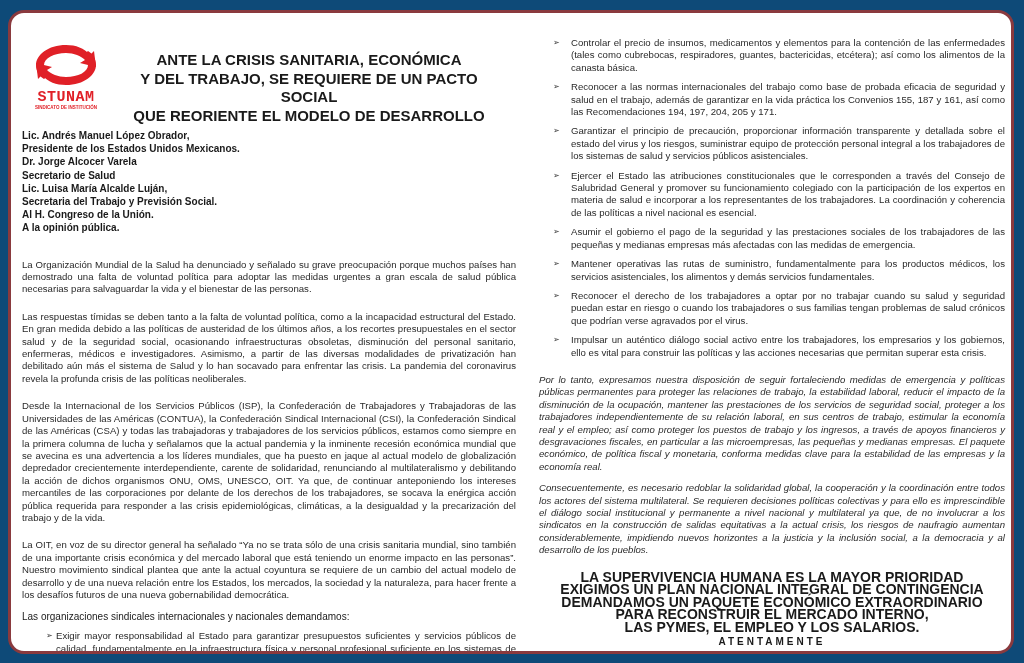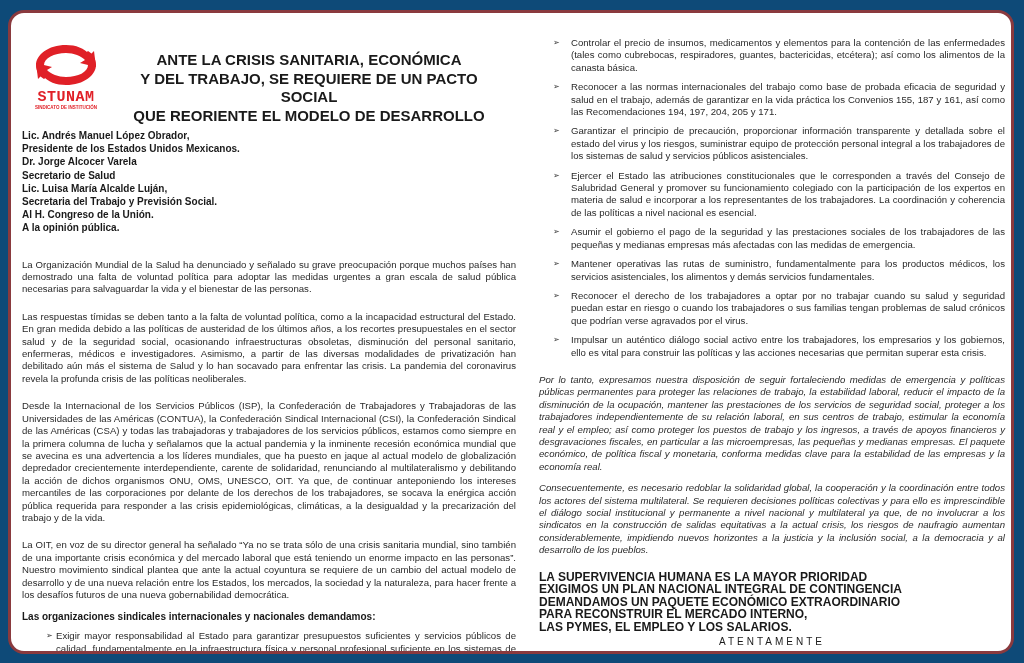--- a/index.html
+++ b/index.html
@@ -26,32 +26,32 @@
     .logo-name { position: absolute; left: 0; top: 48px; width: 84px; text-align: center;
       font-weight: bold; font-size: 15px; color: #e02027; letter-spacing: 0.5px; font-family: Liberation Mono, monospace; }
     .logo-sub { position: absolute; left: 0; top: 64px; width: 84px; text-align: center;
       font-weight: bold; font-size: 4.5px; color: #e02027; }
     .title { position: absolute; left: 92px; top: 24px; width: 390px; text-align: center;
       font-weight: bold; font-size: 15px; line-height: 18.5px; color: #1a1a1a; }
     .addressees { margin-top: 14px; font-weight: bold; font-size: 10px; line-height: 13.2px; color: #1a1a1a; }
     p { margin: 0; }
     .para { font-size: 9.6px; line-height: 12.4px; text-align: justify; margin-top: 15px; }
     .para.first { margin-top: 24px; }
-    .demand-head { font-weight: bold; font-size: 10px; margin-top: 10px; color: #1a1a1a; }
+    .demand-head { font-weight: normal; font-size: 10px; margin-top: 10px; color: #1a1a1a; }
     ul.bullets { list-style: none; margin: 8px 0 0 0; padding: 0; }
     ul.bullets li { position: relative; padding-left: 34px; font-size: 9.6px; line-height: 12.4px;
       text-align: justify; margin-bottom: 6px; }
     ul.bullets li .arrow { position: absolute; left: 24px; top: 0; font-size: 8px; color: #333; }
     .col-right ul.bullets { margin-top: 0; }
     .col-right ul.bullets li { padding-left: 32px; margin-bottom: 7px; }
     .col-right ul.bullets li .arrow { left: 14px; }
     .col-right .para { margin-top: 15px; font-style: italic; }
     .col-right .para + .para { margin-top: 9px; }
-    .slogans { margin-top: 14px; font-weight: bold; font-size: 12px; line-height: 12.6px; color: #1a1a1a; }
-    .closing { margin-top: 2px; text-align: center; font-weight: normal; font-size: 10px; line-height: 12.6px; color: #1a1a1a; }
+    .slogans { margin-top: 14px; text-align: center; font-weight: bold; font-size: 14px; line-height: 12.6px; color: #1a1a1a; }
+    .closing { margin-top: 2px; text-align: center; font-weight: bold; font-size: 10px; line-height: 12.6px; color: #1a1a1a; }
     .atentamente { letter-spacing: 3px; }
   </style>
 </head>
 <body>
 
 <div class="panel">
 
   <div class="col-left">
     <div class="header">
       <div class="logo">

